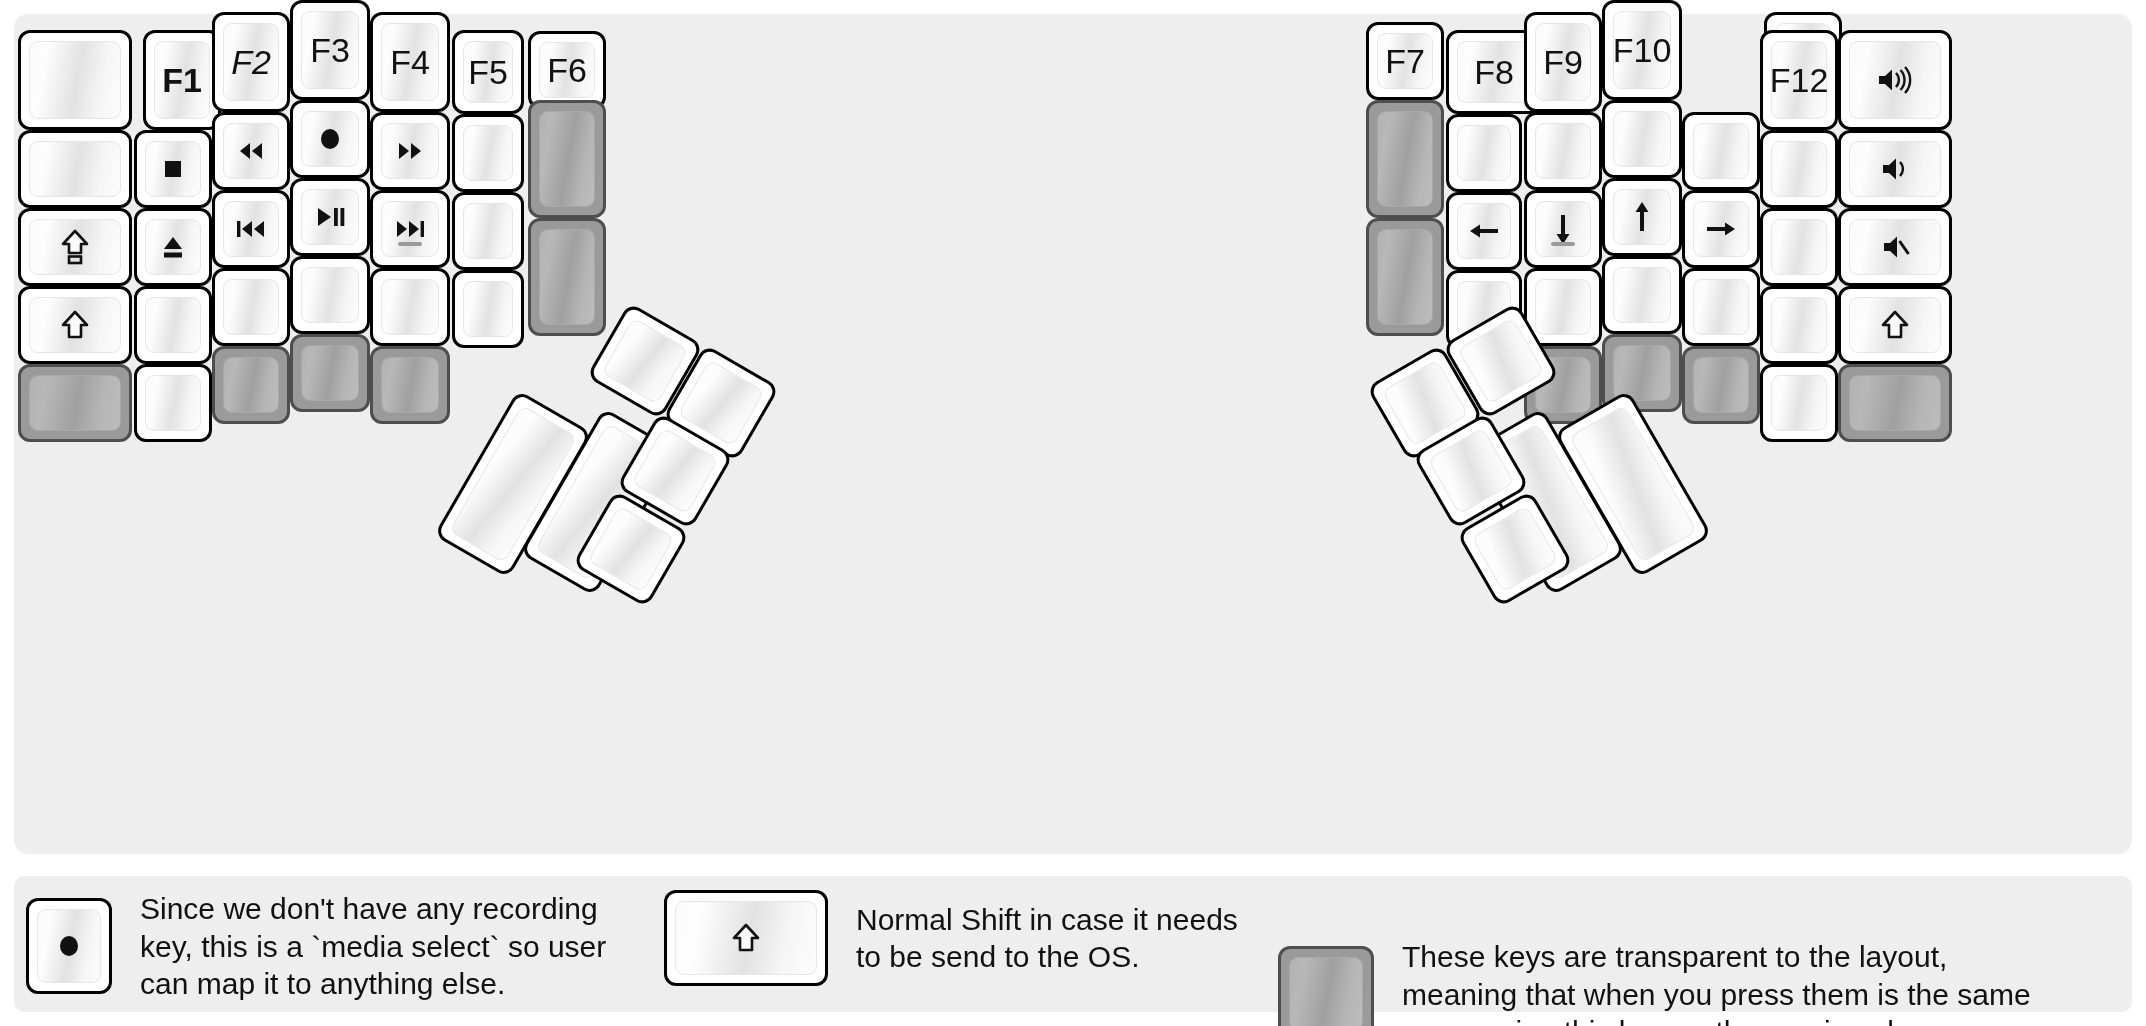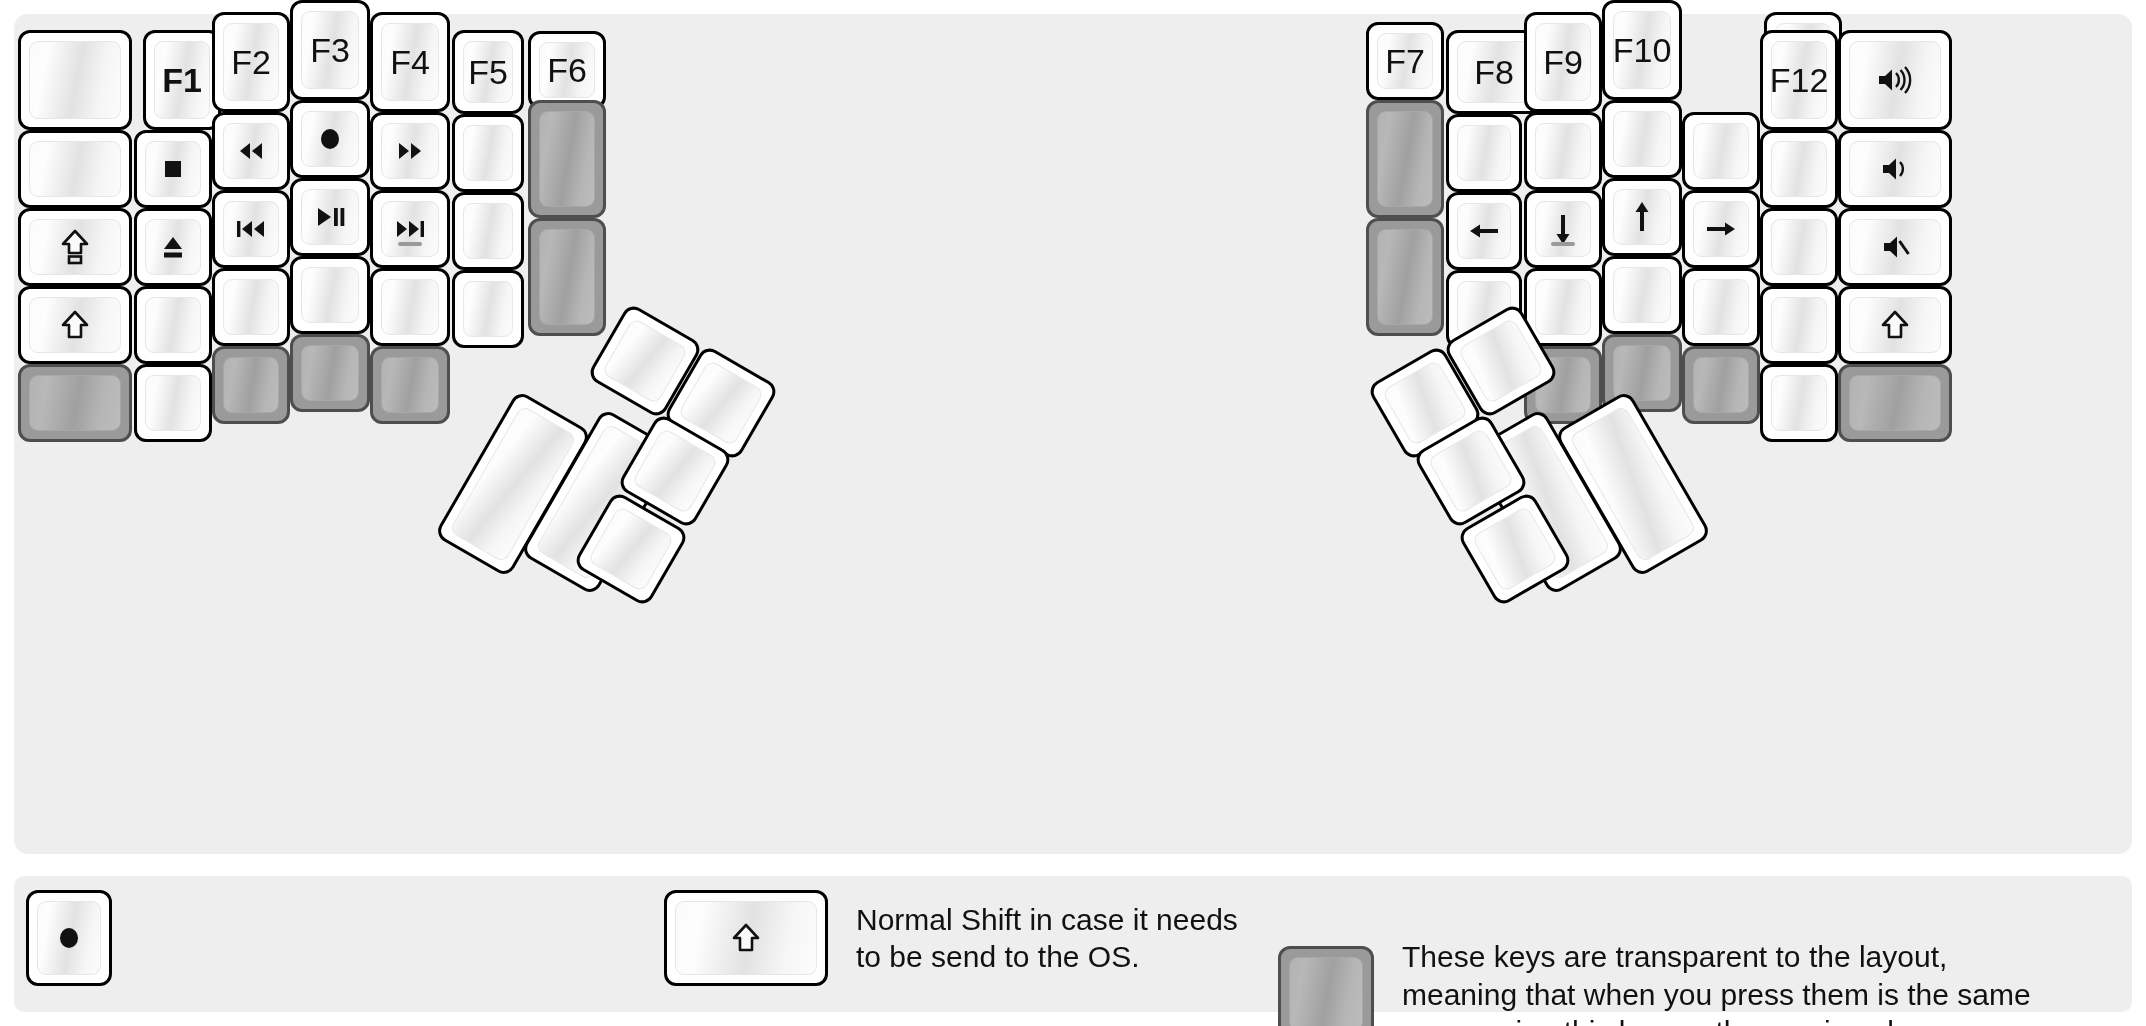--- a/index.html
+++ b/index.html
@@ -164,21 +164,21 @@
             </svg>
           </span>
         </div>
       </div>
       <div class="key" style="left: 134px; top: 286px; width: 78px; height: 78px;">
         <div class="cap"></div>
       </div>
       <div class="key" style="left: 134px; top: 364px; width: 78px; height: 78px;">
         <div class="cap"></div>
       </div>
-      <div class="key" style="left: 212px; top: 12px; width: 78px; height: 100px;">
+      <div class="key" style="left: 212px; top: 12px; width: 78px; height: 100px; font-style: italic;">
         <div class="cap">
           <span class="lbl">F2</span>
         </div>
       </div>
       <div class="key" style="left: 212px; top: 112px; width: 78px; height: 78px;">
         <div class="cap">
           <span class="gl">
             <svg width="40" height="40" viewBox="0 0 40 40" fill="#111">
               <path d="M19 12 L19 28 L9 20 Z"></path>
               <path d="M31 12 L31 28 L21 20 Z"></path>
@@ -499,20 +499,23 @@
       <div class="legend-item" style="left: 26px; top: 890px;">
         <div class="legend-key" style="width: 86px; height: 96px;">
           <div class="cap">
             <span>
               <svg width="40" height="40" viewBox="0 0 40 40" fill="#111">
                 <ellipse cx="20" cy="20" rx="9" ry="10"></ellipse>
               </svg>
             </span>
           </div>
         </div>
+        <div class="legend-text">Since we don't have any recording
+key, this is a `media select` so user
+can map it to anything else.</div>
       </div>
       <div class="legend-item" style="left: 664px; top: 890px;">
         <div class="legend-key" style="width: 164px; height: 96px;">
           <div class="cap">
             <span>
               <svg width="40" height="40" viewBox="0 0 40 40" fill="#111">
                 <path d="M20 7 L32 20 L26 20 L26 32 L14 32 L14 20 L8 20 Z" fill="#fafafa" stroke="#111" stroke-width="2.6" stroke-linejoin="round"></path>
               </svg>
             </span>
           </div>

